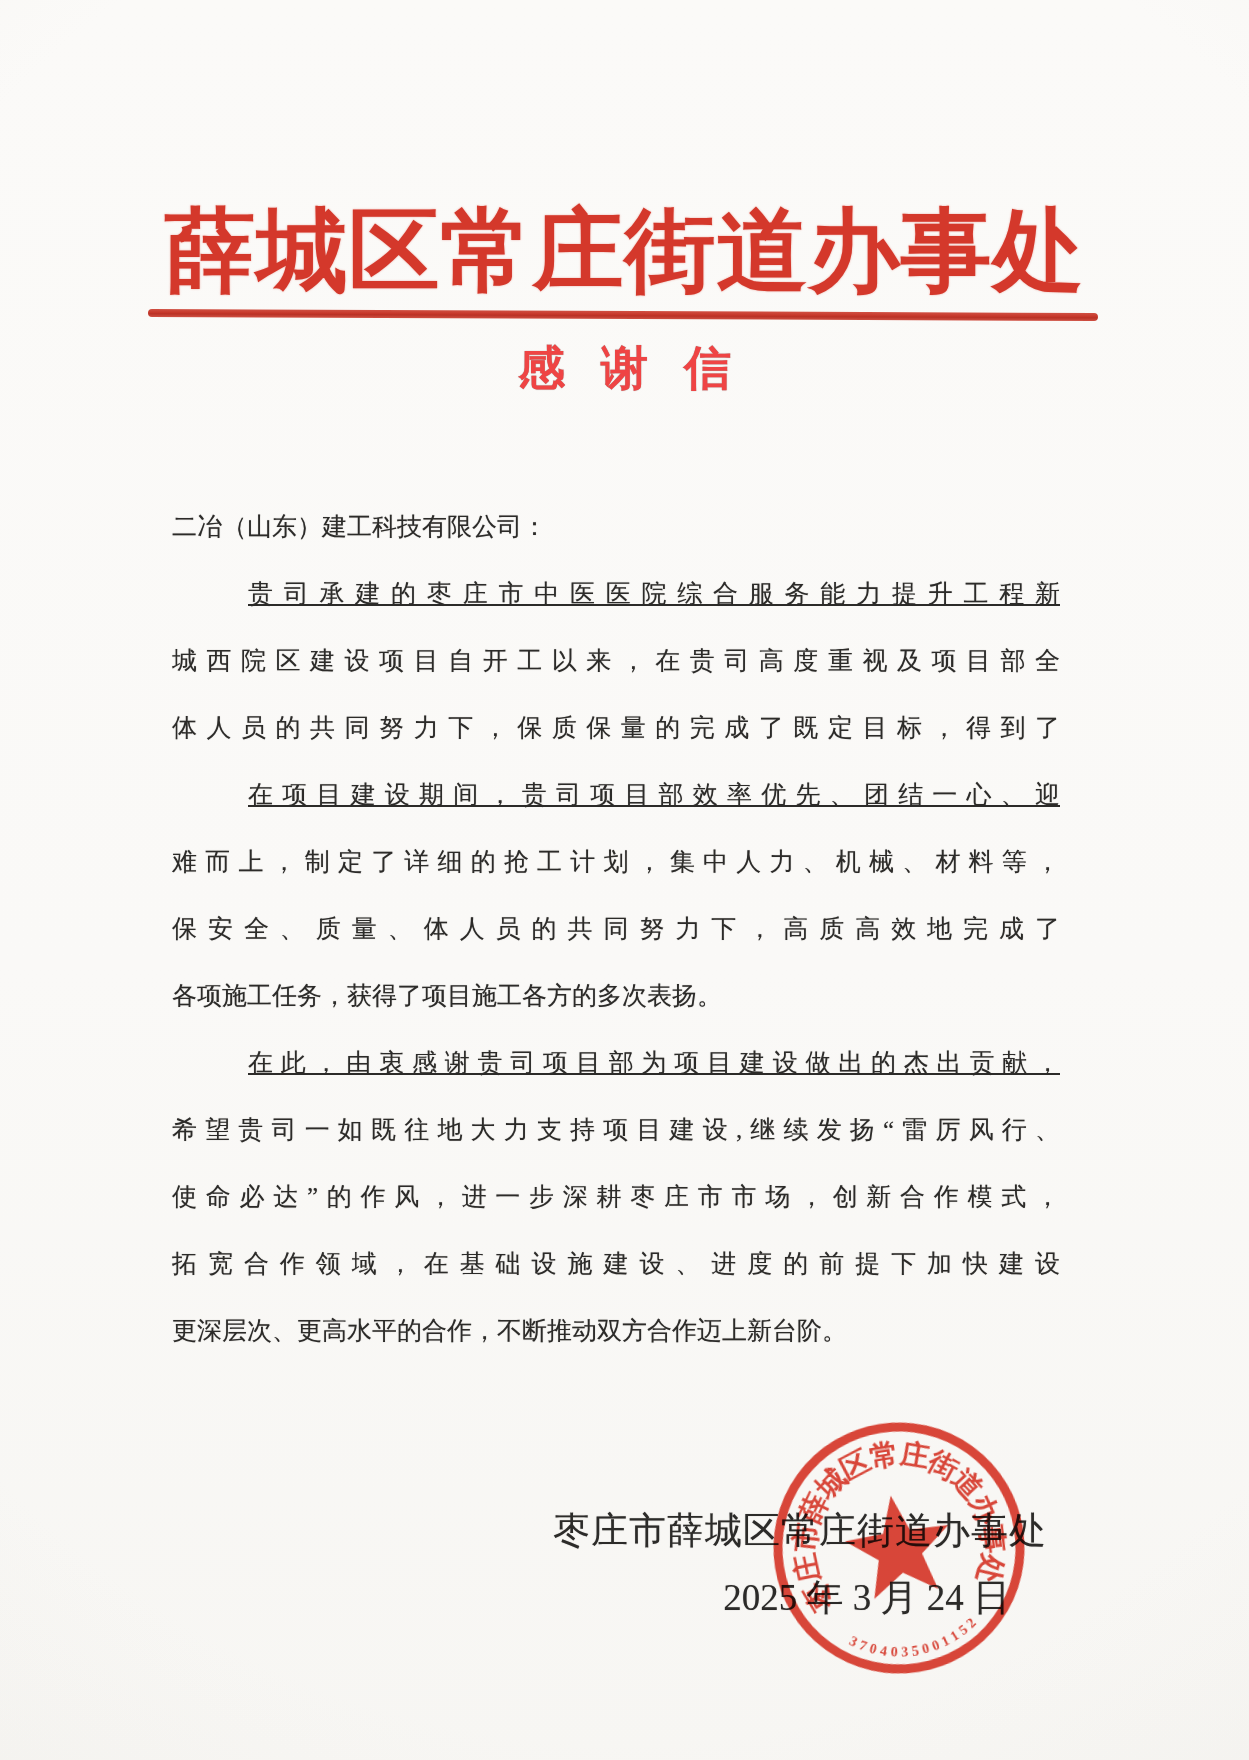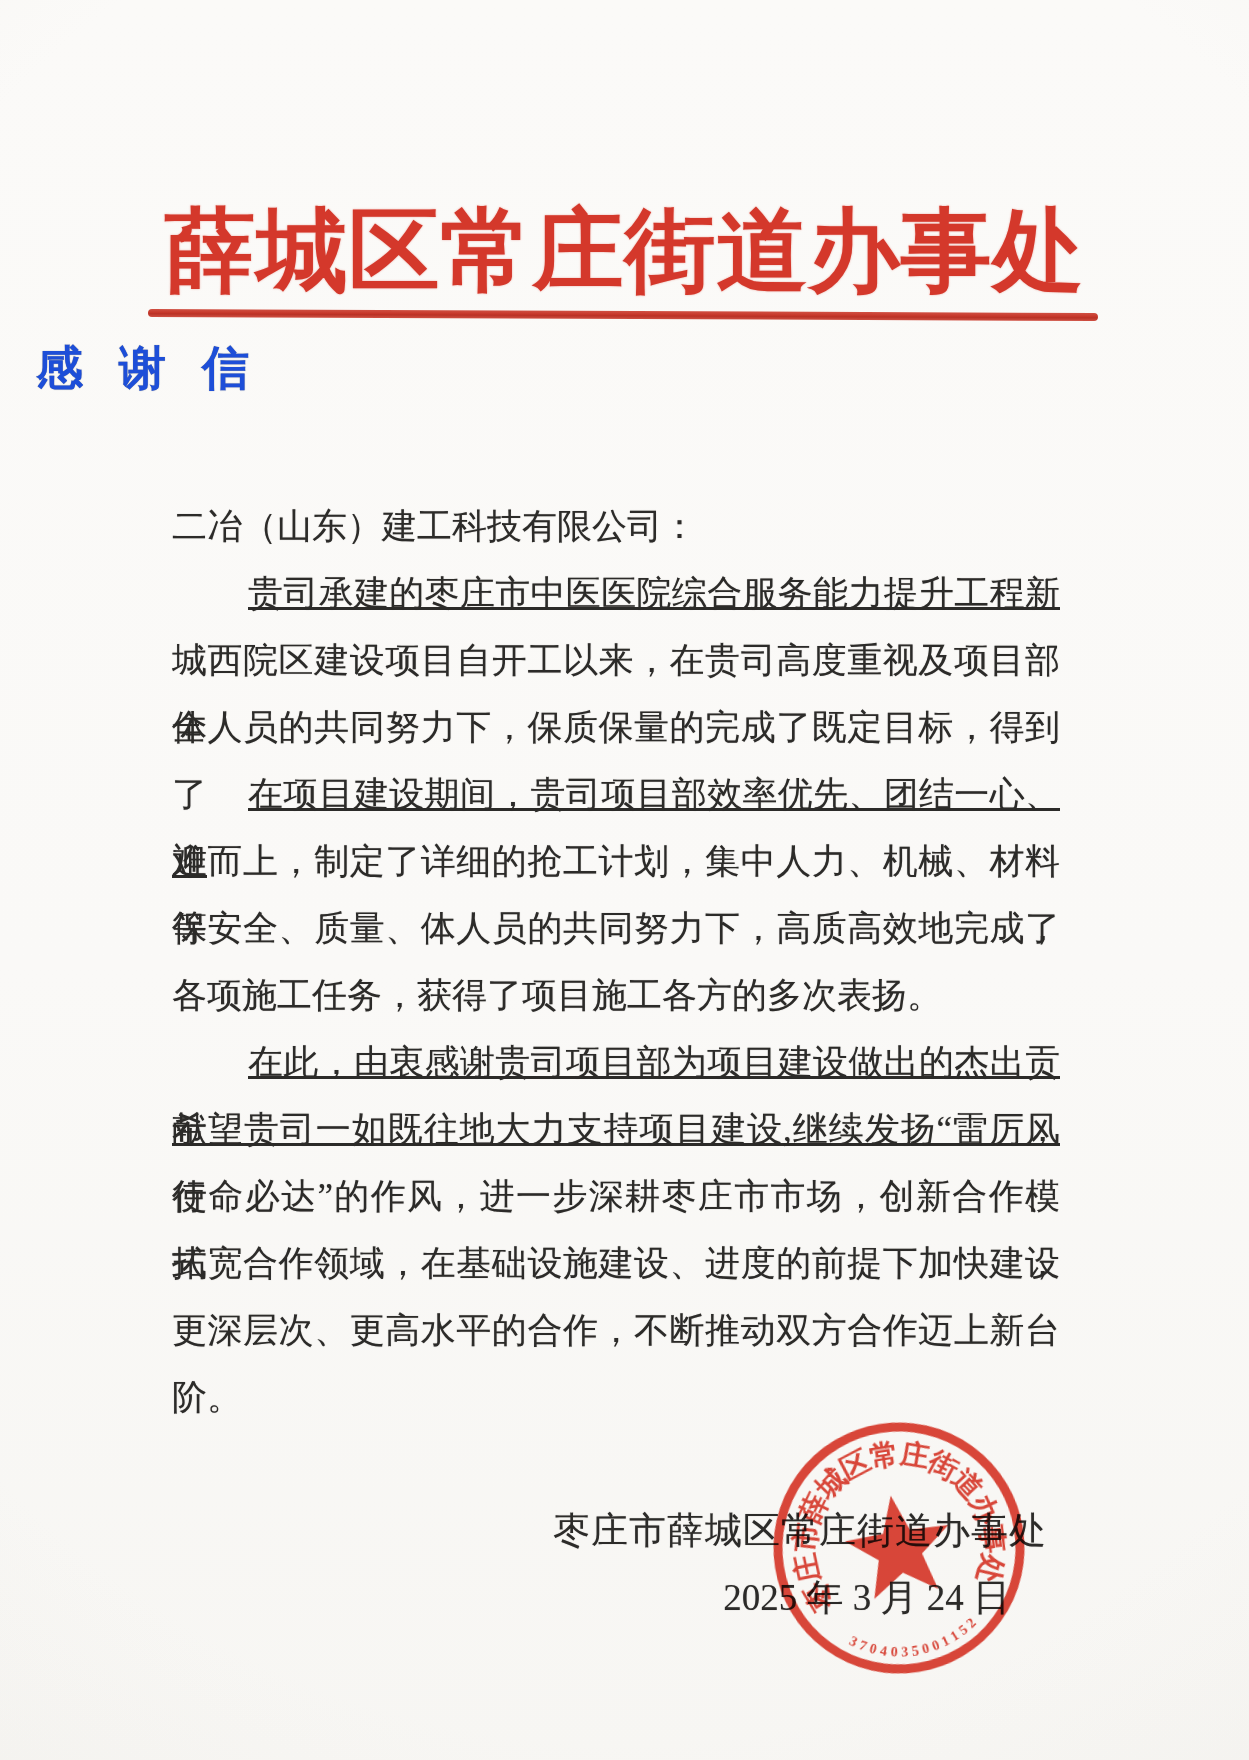--- a/index.html
+++ b/index.html
@@ -29,34 +29,34 @@
     margin-top:24px;
   }
   .red-rule{
     position:absolute;top:311px;left:148px;width:950px;height:8px;
     background:linear-gradient(180deg,#d05043 0%,var(--rule) 45%,#b93226 60%,#d05043 100%);
     border-radius:4px;
     transform:rotate(.25deg);
   }
   .doc-title{
     position:absolute;top:340px;left:0;width:100%;
-    text-align:left;
+    text-align:center;
     font-size:47px;font-weight:bold;line-height:1.2;
-    color:#1d4ed8;
+    color:#ef4444;
     letter-spacing:36px;text-indent:36px;
     text-shadow:0 0 1px rgba(0,0,0,.45);
   }
 
   .body-block{
     position:absolute;top:493px;left:172px;width:888px;
     color:var(--ink);
   }
   .bline{
     height:67px;line-height:67px;
-    font-size:35px;
+    font-size:25px;
     text-align:justify;
     text-align-last:left;
     text-shadow:0 0 1px rgba(44,43,41,.4);
     filter:blur(.15px);
     white-space:normal;
   }
   .bline.full{text-align-last:justify;}
   .bline.indent{text-indent:76px;text-decoration:underline;}
 
   .signature-org{

